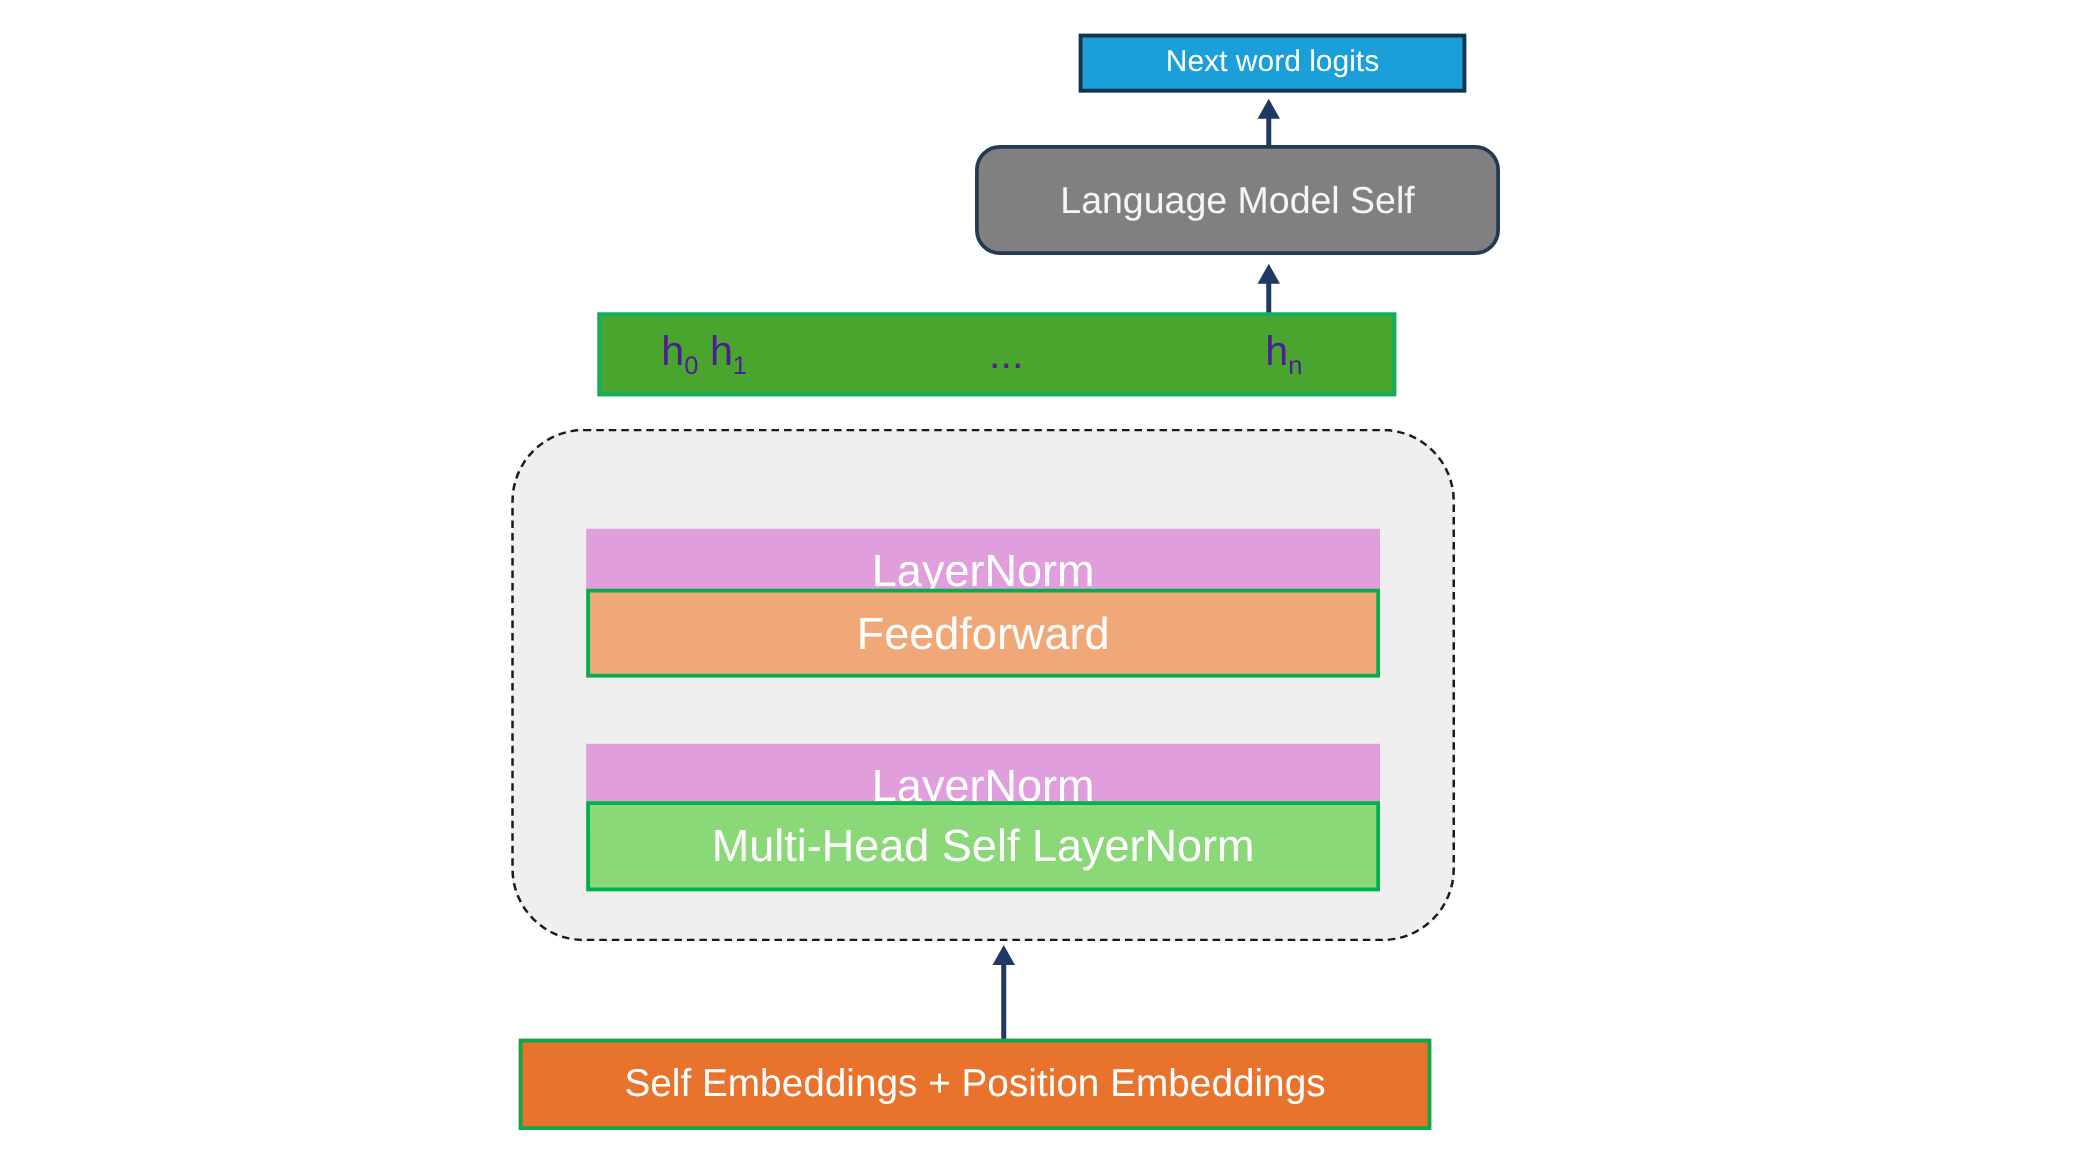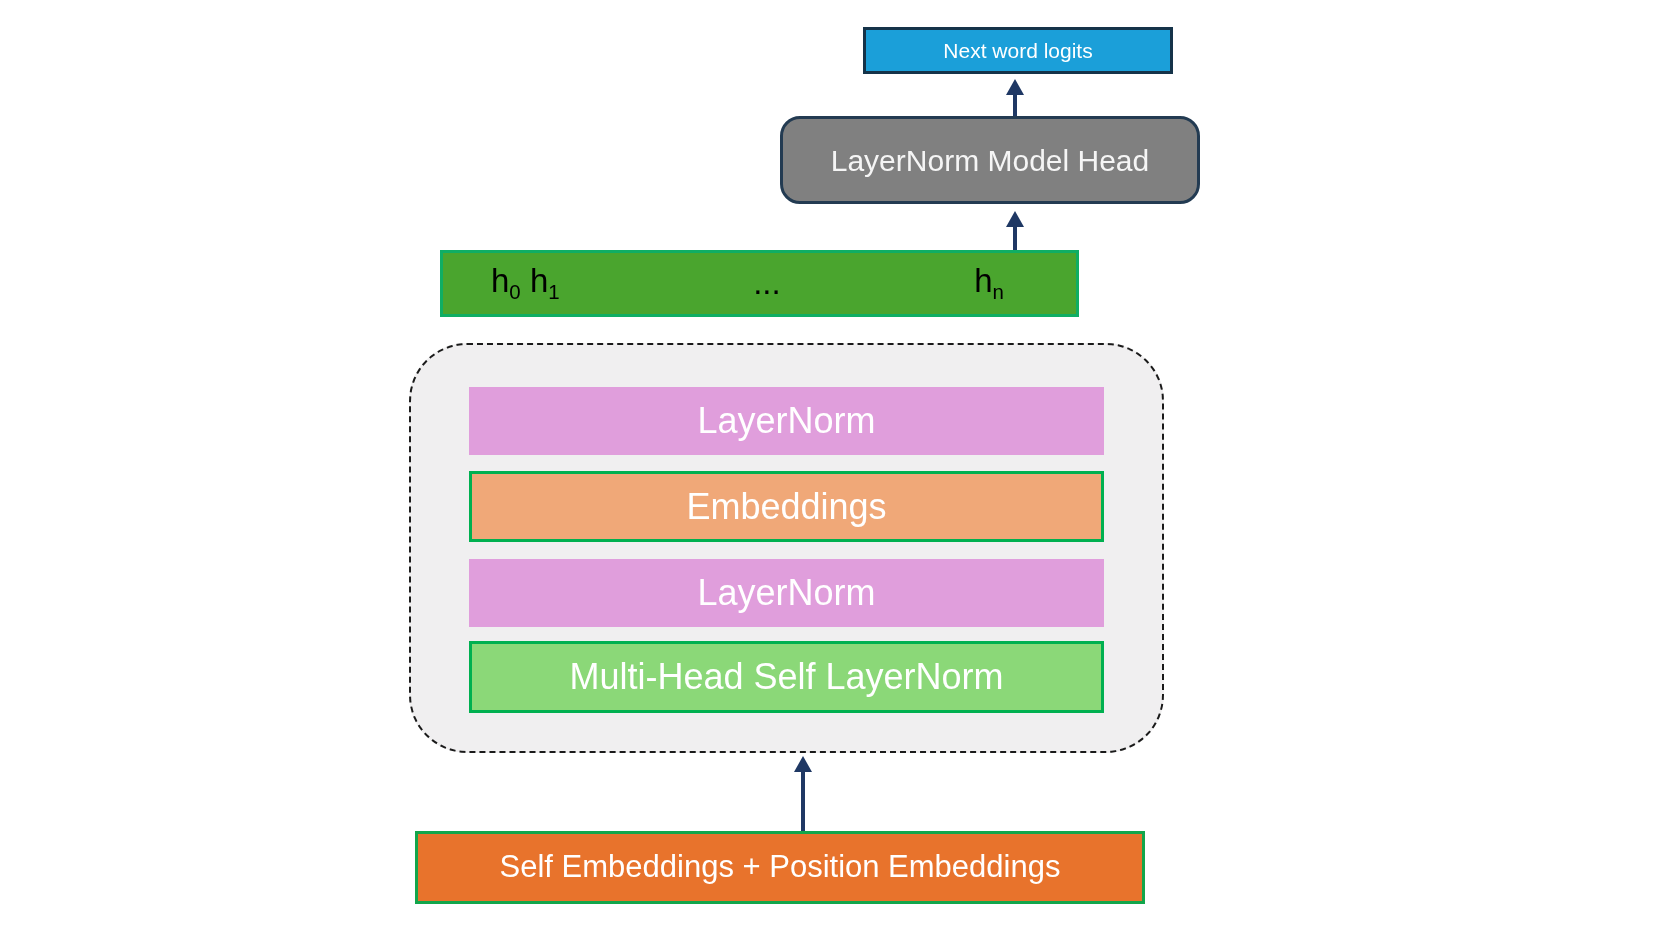--- a/index.html
+++ b/index.html
@@ -7,41 +7,41 @@
   .canvas {
     position:relative; width:1661px; height:934px; background:#ffffff;
     overflow:hidden;
   }
   .box {
     position:absolute; display:flex; align-items:center; justify-content:center;
     color:#ffffff; box-sizing:border-box; text-align:center; line-height:1.1;
   }
   .blue-box {
     left:863px; top:27px; width:310px; height:47px;
-    background:#1B9FD9; border:3px solid #153349; font-size:21px;
+    background:#1B9FD9; border:3px solid #153349; font-size:24px;
   }
   .gray-box {
     left:780px; top:116px; width:420px; height:88px;
     background:#808080; border:3px solid #233B52; border-radius:20px;
     font-size:30px; color:#f5f5f5;
   }
   .green-bar {
-    left:440px; top:250px; width:639px; height:67px;
+    left:478px; top:250px; width:639px; height:67px;
     background:#4AA52E; border:3px solid #0FAE64;
     display:flex; align-items:center; justify-content:space-between;
-    padding:0 72px 0 48px; font-size:33px; color:#000000;
+    padding:0 72px 0 48px; font-size:33px; color:#4c1d95;
   }
   .green-bar sub { font-size:0.62em; vertical-align:-0.35em; }
   .block-container {
     position:absolute; left:409px; top:343px; width:755px; height:410px;
     background:#F0EFF0; border:2px dashed #1a1a1a; border-radius:58px;
     box-sizing:border-box;
   }
   .layer { left:469px; width:635px; font-size:36px; }
-  .layer-pink   { background:#E09EDC; }
+  .layer-pink   { background:#E09EDC;margin-top:36px; }
   .layer-peach  { background:#F0A878; border:3px solid #00B050; }
   .layer-lgreen { background:#8BD878; border:3px solid #00B050; }
   .ln-top  { top:387px; height:68px; }
   .ff      { top:471px; height:71px; }
   .ln-bot  { top:559px; height:68px; }
   .mhsa    { top:641px; height:72px; }
   .orange-box {
     left:415px; top:831px; width:730px; height:73px;
     background:#E8732C; border:3px solid #12A64B; font-size:31px;
   }
@@ -62,42 +62,42 @@
 
 <div class="canvas">
 
   <div class="box blue-box">
     <span>Next word logits</span>
   </div>
 
   <div class="arrow arrow-1"></div>
 
   <div class="box gray-box">
-    <span>LayerNorm Model Head</span>
+    <span>Language Model Self</span>
   </div>
 
   <div class="arrow arrow-2"></div>
 
   <div class="box green-bar">
     <span>
       <span><span>h</span><sub>0</sub></span>
       <span> <span>h</span><sub>1</sub></span>
     </span>
     <span>...</span>
     <span><span>h</span><sub>n</sub></span>
   </div>
 
   <div class="block-container"></div>
 
   <div class="box layer layer-pink ln-top">
     <span>LayerNorm</span>
   </div>
 
   <div class="box layer layer-peach ff">
-    <span>Embeddings</span>
+    <span>Feedforward</span>
   </div>
 
   <div class="box layer layer-pink ln-bot">
     <span>LayerNorm</span>
   </div>
 
   <div class="box layer layer-lgreen mhsa">
     <span>Multi-Head Self LayerNorm</span>
   </div>
 

